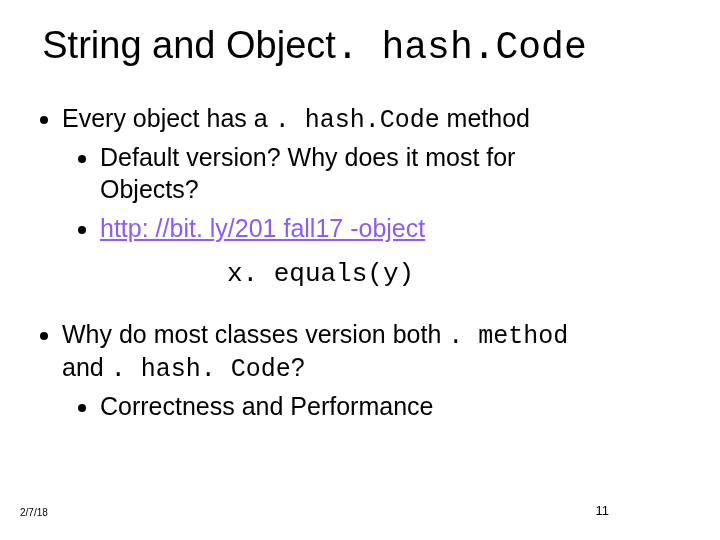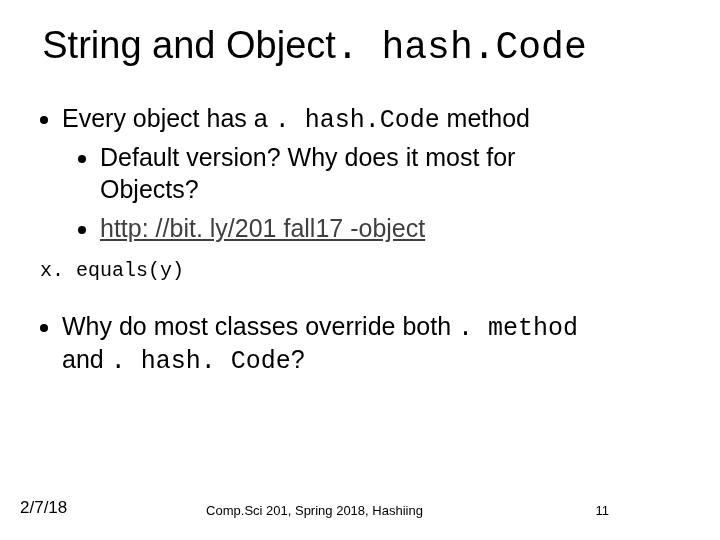--- a/index.html
+++ b/index.html
@@ -40,37 +40,38 @@
     margin: 6px 0 0 0;
     padding-left: 38px;
   }
   ul.top > li, ul.sub > li {
     margin-bottom: 8px;
   }
   .code {
     font-family: "Courier New", Courier, monospace;
   }
   .link {
-    color: #404040;
+    color: #8b5cf6;
     text-decoration: underline;
   }
   .eqline {
     display: flex;
     gap: 48px;
     margin: 14px 0 28px 0;
-    font-size: 20px;
+    font-size: 26px;
+    justify-content: center;
   }
   .eqline .left {
     flex: 0 0 auto;
   }
   .footer-date {
     position: absolute;
     left: 20px;
     bottom: 22px;
-    font-size: 17px;
+    font-size: 10px;
   }
   .footer-center {
     position: absolute;
     left: 0;
     right: 0;
     bottom: 22px;
     text-align: center;
     font-size: 13px;
   }
   .footer-num {
@@ -103,23 +104,25 @@
         </ul>
       </li>
     </ul>
 
     <div class="eqline code">
       <span class="left">x. equals(y)</span>
     </div>
 
     <ul class="top">
       <li>
-        <span>Why do most classes override both </span><span class="code">. method</span><span> and </span><span class="code">. hash. Code</span><span>?</span>
+        <span>Why do most classes version both </span><span class="code">. method</span><span> and </span><span class="code">. hash. Code</span><span>?</span>
+        <ul class="sub">
+          <li>Correctness and Performance</li>
+        </ul>
       </li>
     </ul>
 
   </div>
 
   <div class="footer-date">2/7/18</div>
-  <div class="footer-center">Comp.Sci 201, Spring 2018,  Hashiing</div>
   <div class="footer-num">11</div>
 
 </div>
 
 </body></html>

